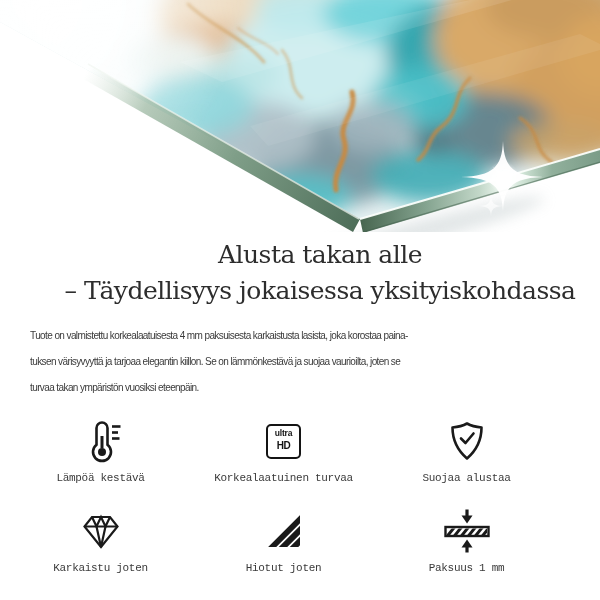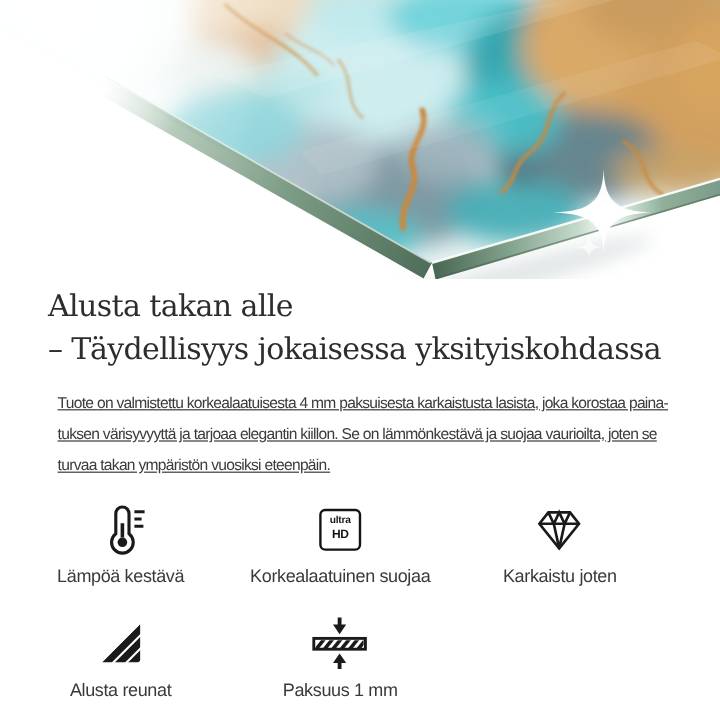--- a/index.html
+++ b/index.html
@@ -18,49 +18,50 @@
   
   .heading {
     margin: 5px 0 0 40px;
     font-family: "DejaVu Serif", serif;
     font-size: 25px;
     line-height: 36px;
     font-weight: 400;
     letter-spacing: -0.5px;
     color: #2d2d2d;
     white-space: pre-line;
+    text-align: center;
   }
 
   
   .intro {
-    margin: 14px 0 0 48px;
-    font-size: 13px;
+    margin: 14px 0 0 30px;
+    font-size: 10px;
     line-height: 26px;
     letter-spacing: -0.6px;
     color: #3b3b3b;
     white-space: pre;
-    text-decoration: underline;
   }
 
   
   .features {
     margin: 17px 0 0 9px;
     display: grid;
     grid-template-columns: 183px 183px 183px;
     row-gap: 24px;
     justify-items: center;
   }
   .feature { display: flex; flex-direction: column; align-items: center; }
   .icon-box { height: 46px; display: flex; align-items: center; justify-content: center; }
   .feature-label {
     margin-top: 8px;
-    font-size: 15px;
+    font-size: 11px;
     letter-spacing: -0.3px;
     color: #3a3a3a;
     white-space: nowrap;
+    font-family: Liberation Mono, monospace;
   }
   .icon-stroke { stroke: #1a1a1a; fill: none; }
 
   
   .uhd-box {
     box-sizing: border-box;
     width: 35px; height: 35px;
     border: 2.5px solid #141414;
     border-radius: 5px;
     display: flex; flex-direction: column;
@@ -212,23 +213,32 @@
       <div class="feature-label">Lämpöä kestävä</div>
     </div>
 
     <div class="feature">
       <div class="icon-box">
         <div class="uhd-box">
           <span class="uhd-top">ultra</span>
           <span class="uhd-bottom">HD</span>
         </div>
       </div>
-      <div class="feature-label">Korkealaatuinen suojaa</div>
-    </div>
-
+      <div class="feature-label">Korkealaatuinen turvaa</div>
+    </div>
+
+    <div class="feature">
+      <div class="icon-box">
+        <svg width="42" height="42" viewBox="0 0 42 42">
+          <path class="icon-stroke" stroke-width="2.6" stroke-linejoin="round" d="M21 3.5 C24.5 5.5 29.5 7 35.5 7.5 C35.5 18 32.5 28.5 21 38.5 C9.5 28.5 6.5 18 6.5 7.5 C12.5 7 17.5 5.5 21 3.5 Z"></path>
+          <path class="icon-stroke" stroke-width="2.6" stroke-linecap="round" stroke-linejoin="round" d="M15 18.5 L19.5 23 L27.5 13.5"></path>
+        </svg>
+      </div>
+      <div class="feature-label">Suojaa alustaa</div>
+    </div>
 
     <div class="feature">
       <div class="icon-box">
         <svg width="40" height="40" viewBox="0 0 40 40">
           <g class="icon-stroke" stroke-width="2.2" stroke-linejoin="miter">
             <path d="M11 6 H29 L36.5 15.5 L20 36 L3.5 15.5 Z"></path>
             <line x1="3.5" y1="15.5" x2="36.5" y2="15.5"></line>
             <polyline points="11,6 15.5,15.5 20,6 24.5,15.5 29,6"></polyline>
             <polyline points="15.5,15.5 20,36 24.5,15.5"></polyline>
           </g>
@@ -246,21 +256,21 @@
               </clipPath>
           </defs>
           <g clip-path="url(#triClip)" stroke="#1a1a1a" stroke-width="6">
             <line x1="0" y1="42" x2="42" y2="0"></line>
             <line x1="0" y1="53" x2="53" y2="0"></line>
             <line x1="0" y1="64" x2="64" y2="0"></line>
             <line x1="0" y1="75" x2="75" y2="0"></line>
           </g>
         </svg>
       </div>
-      <div class="feature-label">Alusta reunat</div>
+      <div class="feature-label">Hiotut joten</div>
     </div>
 
     <div class="feature">
       <div class="icon-box">
         <svg width="46" height="46" viewBox="0 0 46 46">
           <defs>
             <clipPath id="barClip">
                 <rect x="3" y="20.5" width="40" height="6.5"></rect>
               </clipPath>
           </defs>

